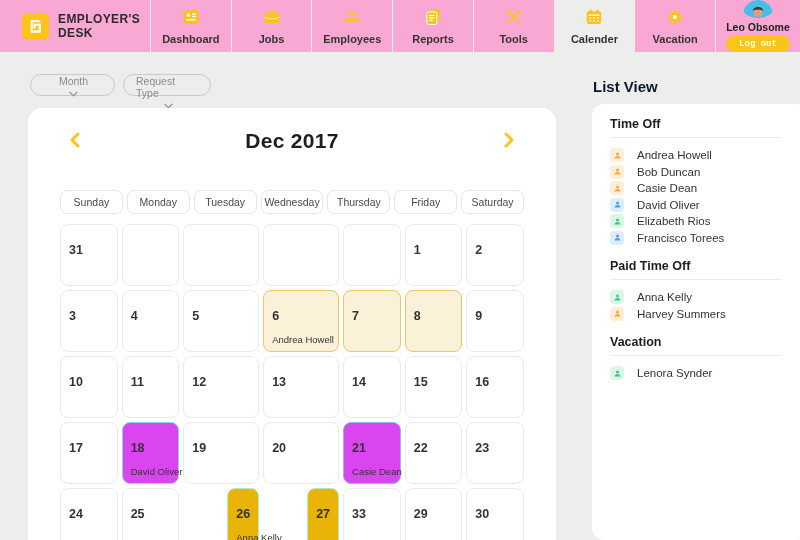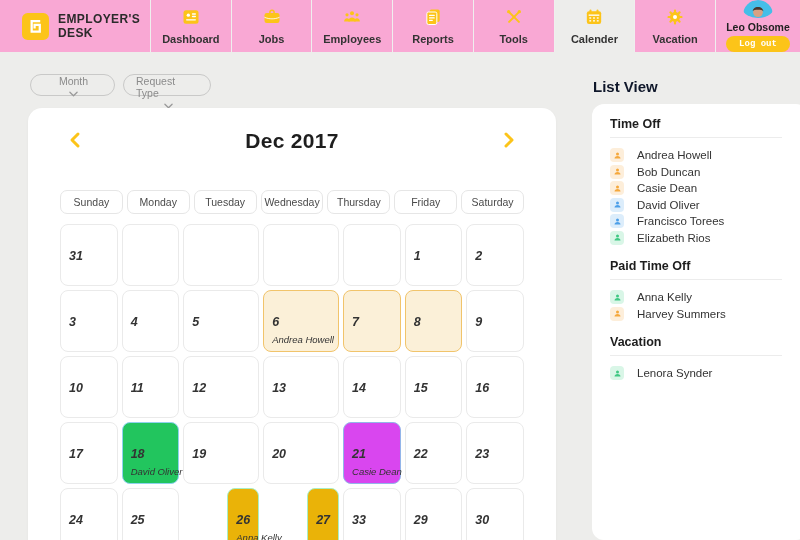--- a/index.html
+++ b/index.html
@@ -35,25 +35,25 @@
   .pill-request{width:88px;}
   .pill svg{width:9px;height:6px;}
   
   .cal-card{position:absolute;left:28px;top:108px;width:528px;height:448px;background:#fff;border-radius:14px;box-sizing:border-box;padding:18px 32px 0 32px;box-shadow:0 1px 3px rgba(0,0,0,.04);}
   .cal-header{display:flex;align-items:center;justify-content:space-between;height:30px;padding:0 6px;}
   .cal-title{font-size:21px;font-weight:bold;color:#1e1e1e;letter-spacing:.3px;}
   .cal-nav-btn{background:none;border:none;padding:0;cursor:pointer;width:20px;height:20px;display:flex;align-items:center;justify-content:center;}
   .day-header-row{display:flex;gap:4px;margin-top:34px;}
   .dayhead{flex:1;height:22px;line-height:22px;text-align:center;font-size:10.5px;color:#4a4a4a;border:1px solid #e6e6e6;border-radius:7px;background:#fff;}
   .calendar-grid{display:grid;grid-template-columns:repeat(7,1fr);gap:4px;margin-top:10px;}
-  .cell{height:62px;box-sizing:border-box;border:1px solid #eaeaea;border-radius:8px;background:#fff;position:relative;padding:24px 8px;cursor:pointer;font-style:italic;}
+  .cell{height:62px;box-sizing:border-box;border:1px solid #eaeaea;border-radius:8px;background:#fff;position:relative;padding:18px 8px;cursor:pointer;}
   .cell .date{font-size:12.5px;font-weight:bold;color:#333;}
   .cell .event{position:absolute;left:8px;bottom:6px;font-size:9.5px;color:#333;white-space:nowrap;}
   .hl-orange{background:#FBF0D8;border-color:#F1C46B;}
-  .hl-cyan{background:#22c55e;border-color:#8FD2EE;}
+  .hl-cyan{background:#d946ef;border-color:#8FD2EE;}
   .hl-blue{background:#d946ef;border-color:#93B5E9;}
   .hl-green{background:#eab308;border-color:#A8EFC5;margin-left:44px;}
   
   .list-view-title{position:absolute;left:593px;top:78px;font-size:15px;font-weight:bold;color:#0f172a;}
   .side-card{position:absolute;left:592px;top:104px;width:216px;height:436px;background:#fff;border-radius:12px;box-sizing:border-box;padding:13px 16px 0 18px;}
   .section-title{font-size:12.5px;font-weight:bold;color:#1d1d1d;margin:0 0 6px 0;}
   .section + .section{margin-top:13px;}
   .divider{border-bottom:1px solid #ececec;margin:0 0 9px 0;width:172px;}
   .list-item{display:flex;align-items:center;gap:13px;height:16.5px;cursor:pointer;}
   .picon{width:14px;height:14px;border-radius:4px;display:flex;align-items:center;justify-content:center;flex:0 0 auto;}
@@ -376,36 +376,36 @@
       <div class="list-item">
         <span class="picon pc-blue">
           <svg viewBox="0 0 24 24">
             <circle cx="12" cy="8" r="4" fill="currentColor"></circle>
             <path d="M4 20c0-4.4 3.6-7 8-7s8 2.6 8 7z" fill="currentColor"></path>
           </svg>
         </span>
         <span class="pname">David Oliver</span>
       </div>
       <div class="list-item">
+        <span class="picon pc-green">
+          <svg viewBox="0 0 24 24">
+            <circle cx="12" cy="8" r="4" fill="currentColor"></circle>
+            <path d="M4 20c0-4.4 3.6-7 8-7s8 2.6 8 7z" fill="currentColor"></path>
+          </svg>
+        </span>
+        <span class="pname">Elizabeth Rios</span>
+      </div>
+      <div class="list-item">
         <span class="picon pc-blue">
           <svg viewBox="0 0 24 24">
             <circle cx="12" cy="8" r="4" fill="currentColor"></circle>
             <path d="M4 20c0-4.4 3.6-7 8-7s8 2.6 8 7z" fill="currentColor"></path>
           </svg>
         </span>
         <span class="pname">Francisco Torees</span>
-      </div>
-      <div class="list-item">
-        <span class="picon pc-green">
-          <svg viewBox="0 0 24 24">
-            <circle cx="12" cy="8" r="4" fill="currentColor"></circle>
-            <path d="M4 20c0-4.4 3.6-7 8-7s8 2.6 8 7z" fill="currentColor"></path>
-          </svg>
-        </span>
-        <span class="pname">Elizabeth Rios</span>
       </div>
     </div>
     <div class="section">
       <div class="section-title">Paid Time Off</div>
       <div class="divider"></div>
       <div class="list-item">
         <span class="picon pc-green">
           <svg viewBox="0 0 24 24">
             <circle cx="12" cy="8" r="4" fill="currentColor"></circle>
             <path d="M4 20c0-4.4 3.6-7 8-7s8 2.6 8 7z" fill="currentColor"></path>

